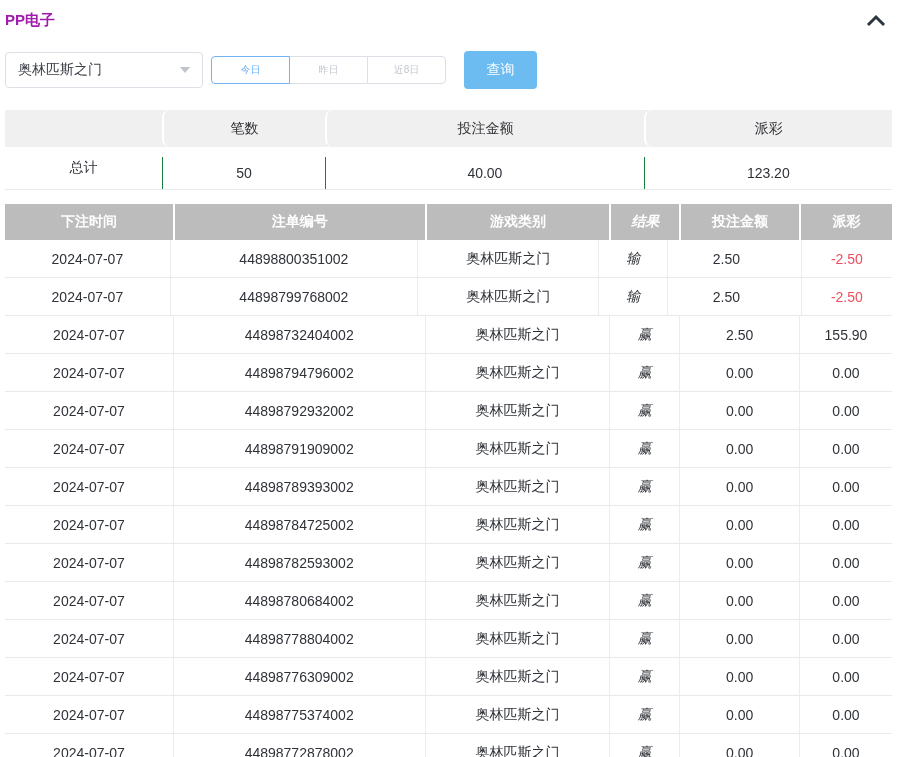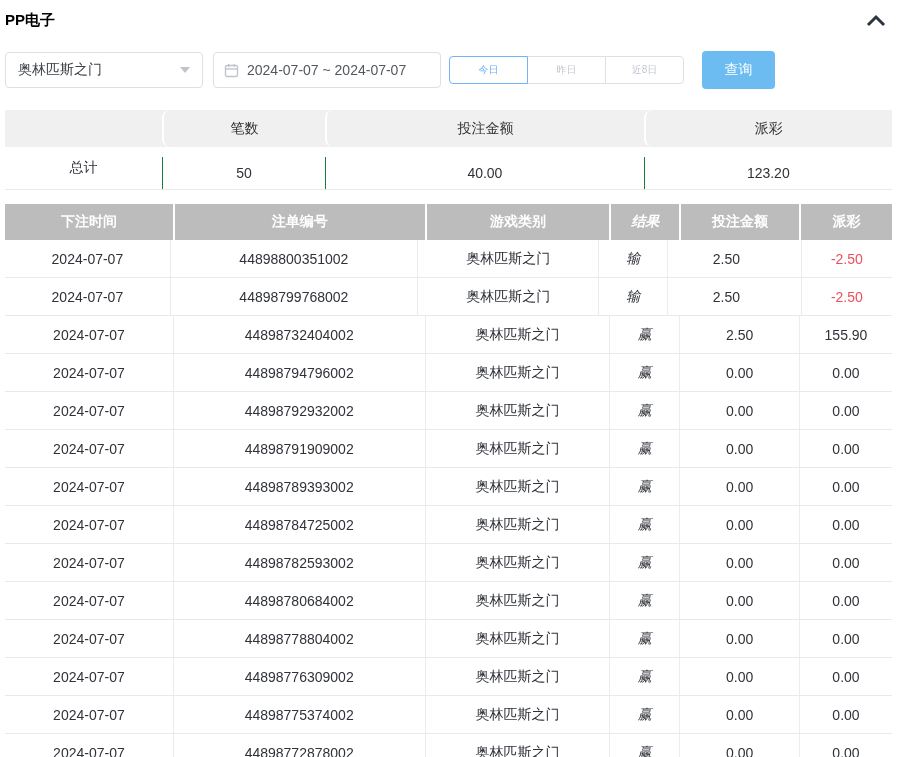--- a/index.html
+++ b/index.html
@@ -10,21 +10,21 @@
     font-family: "Liberation Sans", "DejaVu Sans", sans-serif;
     color: #2f3238;
   }
   .panel { padding: 0 5px; }
 
   
   .panel-header {
     display: flex; align-items: center; justify-content: space-between;
     padding: 11px 6px 0 0;
   }
-  .panel-title { font-size: 15px; font-weight: bold; color: #000000; }
+  .panel-title { font-size: 15px; font-weight: bold; color: #a21caf; }
   .collapse-btn { cursor: pointer; display: flex; align-items: center; }
 
   
   .filters {
     display: flex; align-items: center;
     margin-top: 21px;
     height: 38px;
   }
   .select-box {
     width: 198px; height: 36px;
@@ -120,29 +120,20 @@
       </svg>
     </div>
   </div>
 
   <div class="filters">
     <div class="select-box">
       <span class="sel-text">奥林匹斯之门</span>
       <span class="caret-down"></span>
     </div>
 
-    <div class="date-box">
-      <svg width="15" height="15" viewBox="0 0 15 15">
-        <rect x="1.5" y="2.5" width="12" height="11" rx="1.5" fill="none" stroke="#c0c4cc" stroke-width="1.4"></rect>
-        <line x1="1.5" y1="6" x2="13.5" y2="6" stroke="#c0c4cc" stroke-width="1.4"></line>
-        <line x1="4.8" y1="1" x2="4.8" y2="4" stroke="#c0c4cc" stroke-width="1.4"></line>
-        <line x1="10.2" y1="1" x2="10.2" y2="4" stroke="#c0c4cc" stroke-width="1.4"></line>
-      </svg>
-      <span class="date-text">2024-07-07 ~ 2024-07-07</span>
-    </div>
 
     <div class="btn-group">
       <button class="seg active">今日</button>
       <button class="seg">昨日</button>
       <button class="seg">近8日</button>
     </div>
 
     <button class="query-btn">查询</button>
   </div>
 

